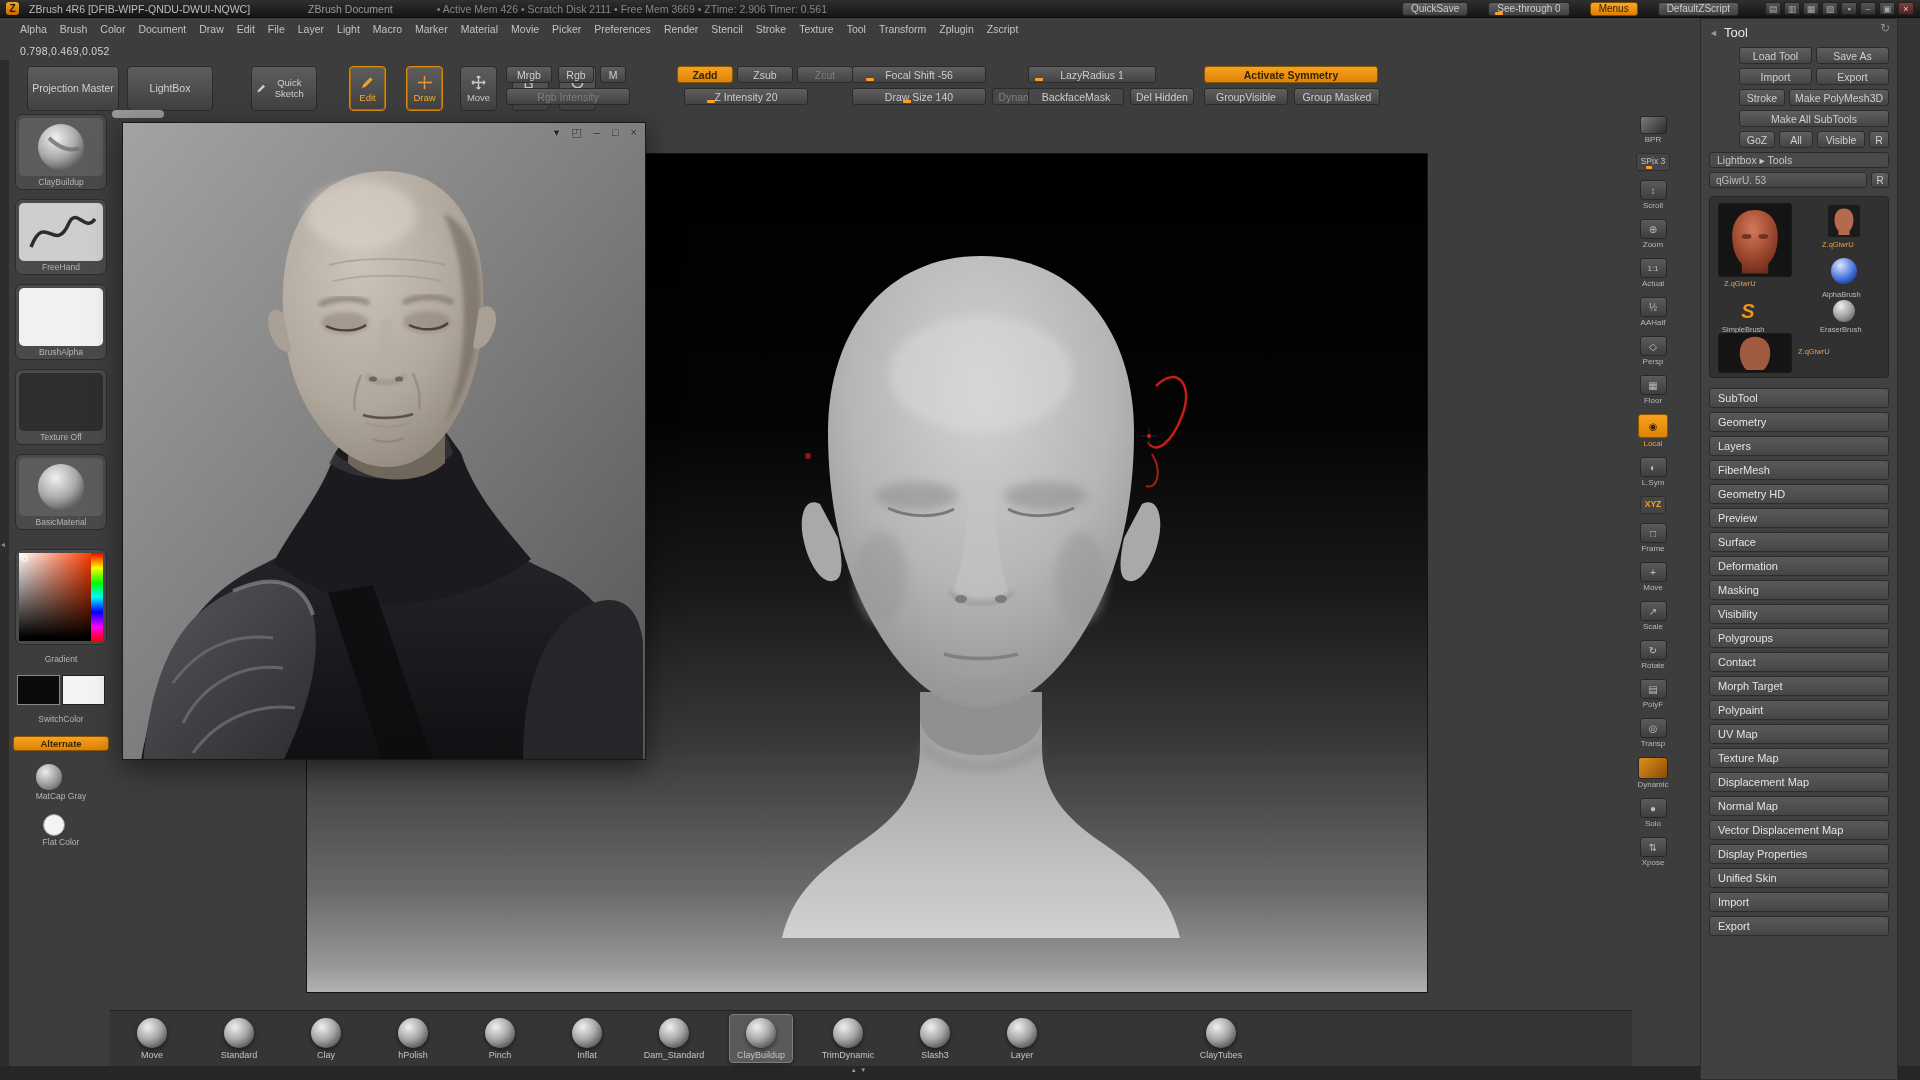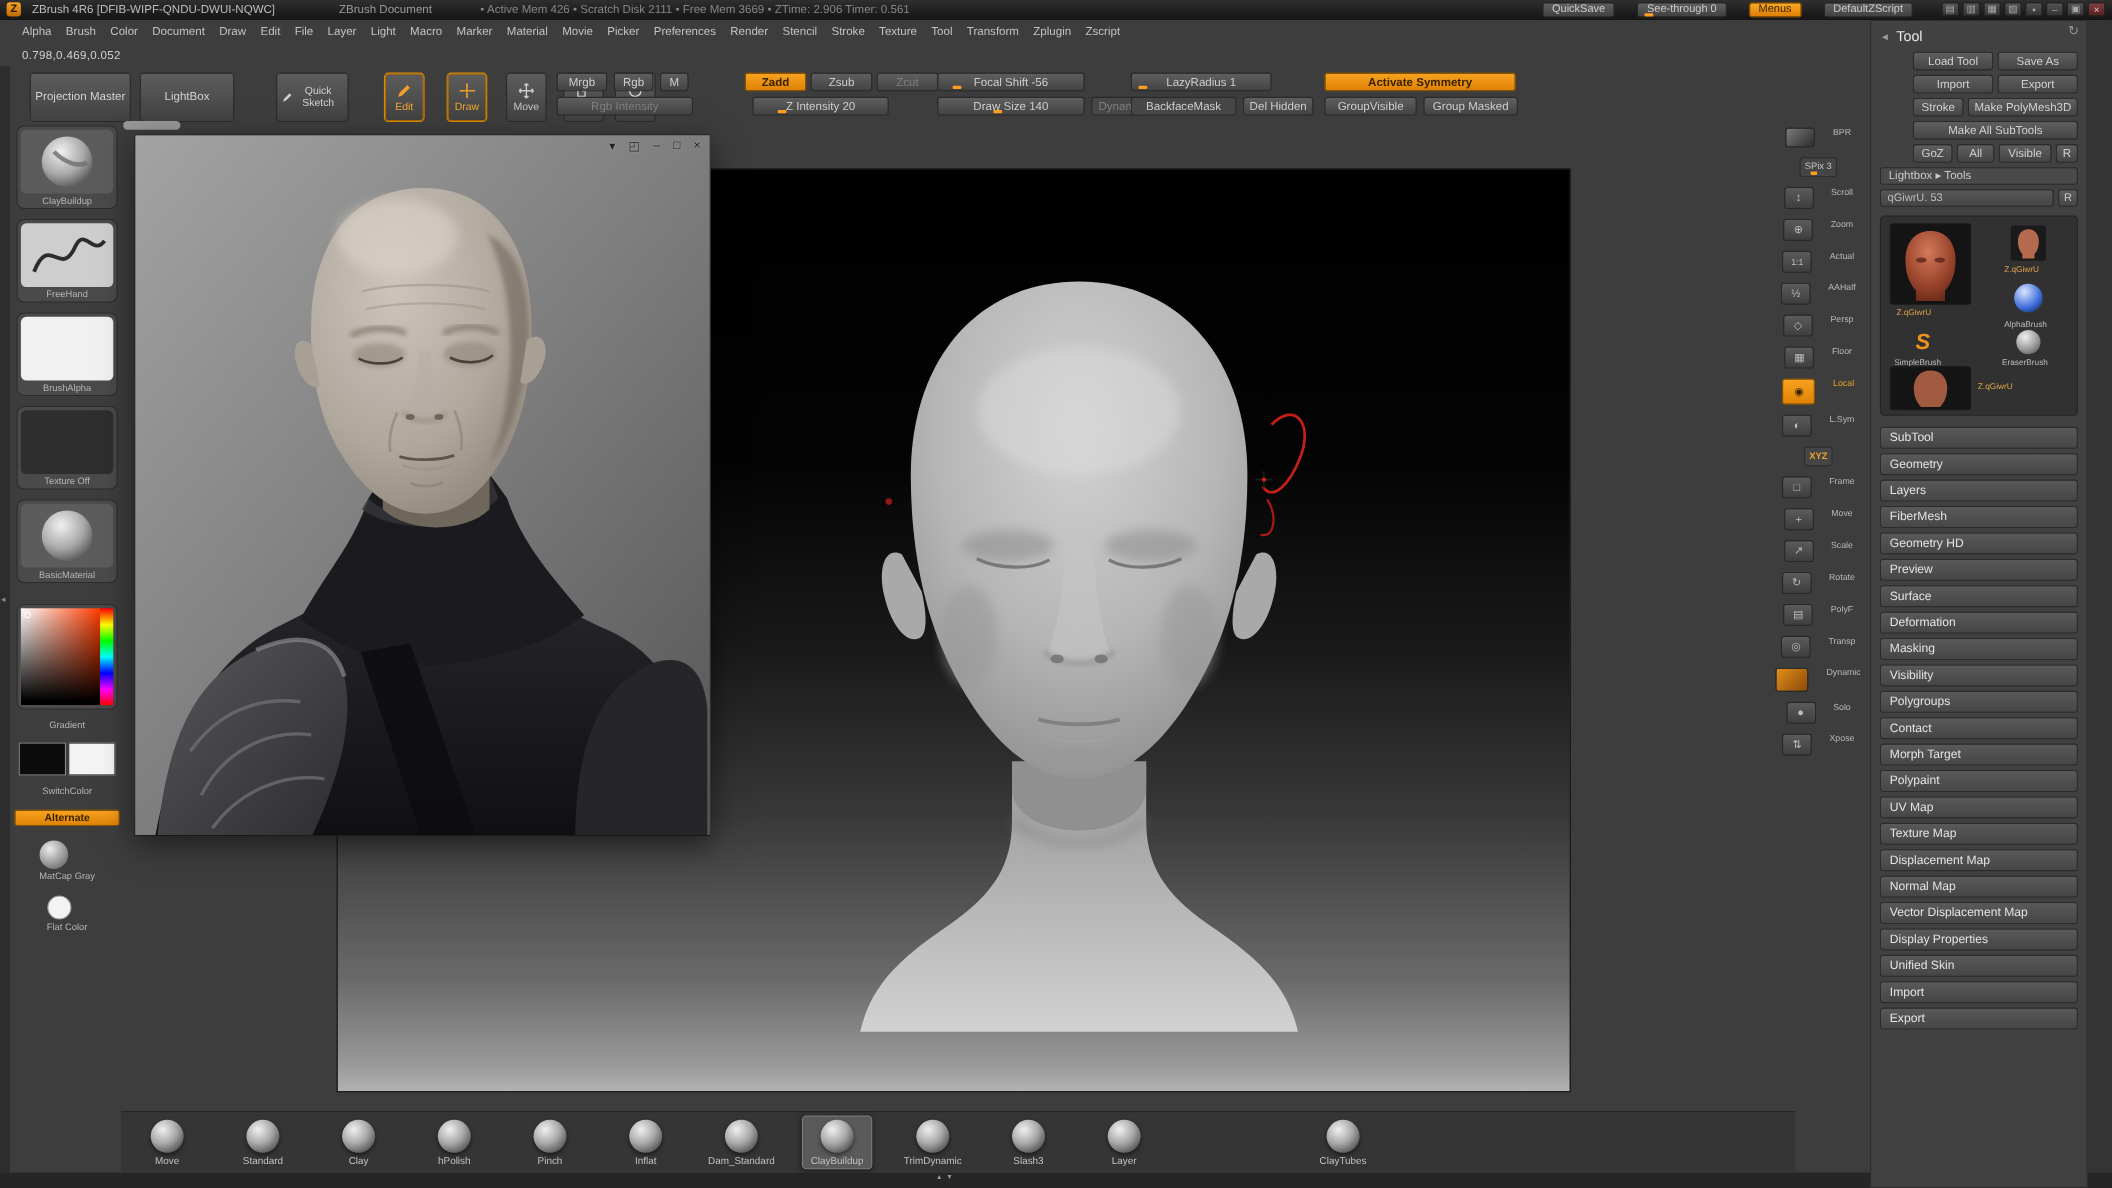--- a/index.html
+++ b/index.html
@@ -65,21 +65,21 @@
 .document{position:absolute;left:306px;top:153px;width:1122px;height:840px;background:linear-gradient(180deg,#000 0%,#040404 32%,#191919 52%,#383838 70%,#6a6a6a 88%,#989898 97%,#b2b2b2 100%);border:1px solid #141414;z-index:4;}
 .head-wrap{position:absolute;left:409px;top:92px;width:530px;height:700px;}
 
 
 .ref-window{position:absolute;left:122px;top:122px;width:524px;height:638px;border:1px solid #191919;box-shadow:0 8px 26px rgba(0,0,0,.5);z-index:20;overflow:hidden;background:#7d7d7d;}
 .ref-controls{position:absolute;top:3px;right:8px;display:flex;gap:12px;z-index:3;color:#222;font-size:11px;text-shadow:0 0 2px rgba(255,255,255,.4);}
 .ref-controls span{cursor:default;}
 
 
 .right-shelf{position:absolute;left:1630px;top:116px;width:46px;display:flex;flex-direction:column;align-items:center;gap:9px;z-index:10;}
-.rs-item{display:flex;gap:16px;}
+.rs-item{display:flex;flex-direction:column;align-items:center;gap:1px;}
 .rs-icon{width:27px;height:20px;background:linear-gradient(#5b5b5b,#3e3e3e);border:1px solid #282828;border-radius:3px;display:flex;align-items:center;justify-content:center;font-size:10px;color:#bdbdbd;}
 .rs-icon.thumb{background:linear-gradient(135deg,#7a7a7a,#2c2c2c);height:18px;}
 .rs-icon.orangebox{background:linear-gradient(#f7a21f,#df8207);color:#3a2300;border-color:#8a5500;width:30px;height:24px;}
 .rs-icon.orangethumb{background:linear-gradient(135deg,#e2901c,#8a4a06);height:22px;width:30px;}
 .rs-label{font-size:8px;color:#b8b8b8;white-space:nowrap;}
 .rs-label.orange{color:#f0a22a;}
 .rs-chip{position:relative;padding:2px 4px 4px;border:1px solid #2e2e2e;border-radius:3px;background:#454545;font-size:8.5px;color:#c4c4c4;}
 
 
 .right-fill{position:absolute;left:1898px;top:18px;width:22px;height:1062px;background:#343434;z-index:5;}

